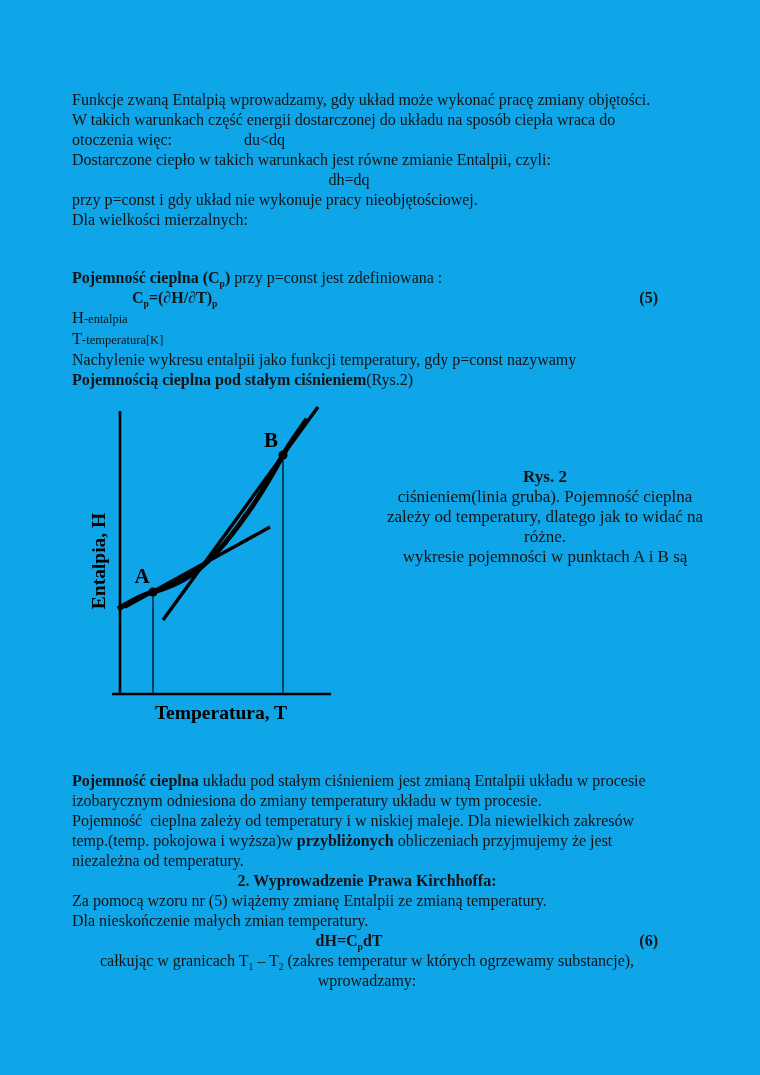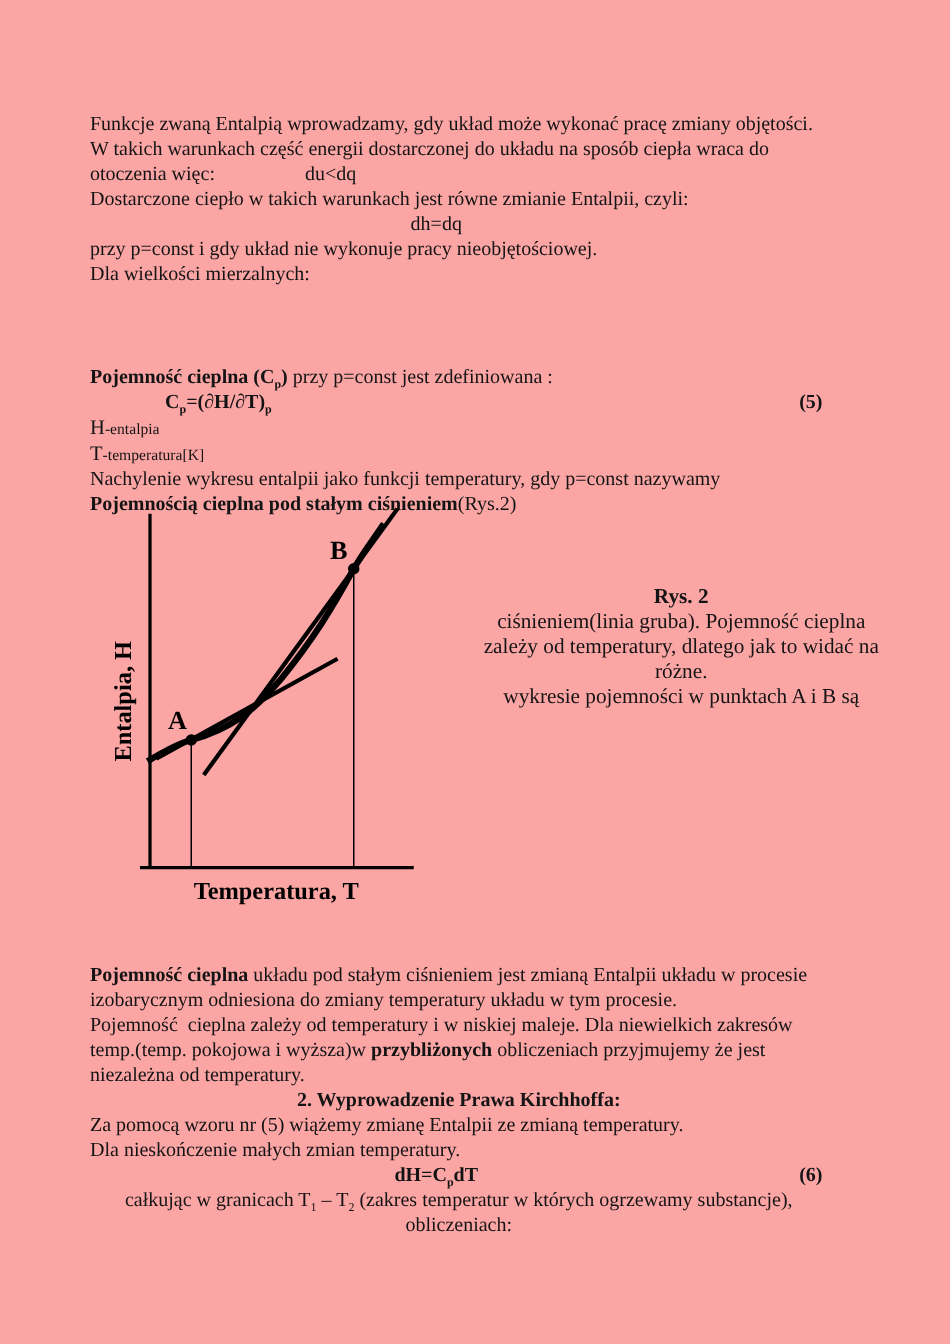--- a/index.html
+++ b/index.html
@@ -1,17 +1,17 @@
 <!DOCTYPE html>
 <html><head>
 <meta charset="utf-8">
 <style>
   html,body { margin:0; padding:0; background:#ffffff; }
   .page {
-    position:relative; width:760px; height:1075px; background:#fca5a5;
+    position:relative; width:760px; height:1075px; background:#0ea5e9;
     font-family:"Liberation Serif", serif; color:#141414; overflow:hidden;
   }
   .col { position:absolute; left:72px; width:590px; font-size:16px; line-height:20px; }
   .line { white-space:pre; }
   .b { font-weight:bold; }
   .center { text-align:center; }
   .shift-left { padding-right:36px; }
   sub { font-size:0.6em; line-height:0; font-weight:inherit; }
   .eq4 { padding-left:163px; margin-top:4px; white-space:pre; }
   .eqrow { position:relative; white-space:pre; }
@@ -34,21 +34,21 @@
   <div class="col" style="top:90px;">
     <div class="line">Funkcje zwaną Entalpią wprowadzamy, gdy układ może wykonać pracę zmiany objętości.</div>
     <div class="line">W takich warunkach część energii dostarczonej do układu na sposób ciepła wraca do</div>
     <div class="line"><span>otoczenia więc:</span><span style="display:inline-block;width:72px;"></span><span>du&lt;dq</span></div>
     <div class="line">Dostarczone ciepło w takich warunkach jest równe zmianie Entalpii, czyli:</div>
     <div class="line center shift-left">dh=dq</div>
     <div class="line">przy p=const i gdy układ nie wykonuje pracy nieobjętościowej.</div>
     <div class="line">Dla wielkości mierzalnych:</div>
   </div>
 
-  <div class="col" style="top:292px;">
+  <div class="col" style="top:268px;">
     <div class="line"><span class="b">Pojemność cieplna (C</span><sub class="b">p</sub><span class="b">)</span><span> przy p=const jest zdefiniowana :</span></div>
     <div class="eqrow eq5-indent b"><span>C</span><sub>p</sub><span>=(∂H/∂T)</span><sub>p</sub><span class="eqnum">(5)</span></div>
     <div class="def-line"><span class="def-sym">H</span><span>-entalpia</span></div>
     <div class="def-line"><span class="def-sym">T</span><span>-temperatura[K]</span></div>
     <div class="line">Nachylenie wykresu entalpii jako funkcji temperatury, gdy p=const nazywamy</div>
     <div class="line"><span class="b">Pojemnością cieplna pod stałym ciśnieniem</span><span>(Rys.2)</span></div>
   </div>
 
   <svg style="position:absolute; left:85px; top:403px;" width="252" height="332" viewBox="0 0 252 332">
     <line x1="35" y1="8" x2="35" y2="291" stroke="#000" stroke-width="2.6"></line>
@@ -78,16 +78,16 @@
     <div class="line"><span class="b">Pojemność cieplna</span><span> układu pod stałym ciśnieniem jest zmianą Entalpii układu w procesie</span></div>
     <div class="line">izobarycznym odniesiona do zmiany temperatury układu w tym procesie.</div>
     <div class="line">Pojemność  cieplna zależy od temperatury i w niskiej maleje. Dla niewielkich zakresów</div>
     <div class="line"><span>temp.(temp. pokojowa i wyższa)w </span><span class="b">przybliżonych</span><span> obliczeniach przyjmujemy że jest</span></div>
     <div class="line">niezależna od temperatury.</div>
     <div class="line center b">2. Wyprowadzenie Prawa Kirchhoffa:</div>
     <div class="line">Za pomocą wzoru nr (5) wiążemy zmianę Entalpii ze zmianą temperatury.</div>
     <div class="line">Dla nieskończenie małych zmian temperatury.</div>
     <div class="eqrow center b shift-left"><span>dH=C</span><sub>p</sub><span>dT</span><span class="eqnum">(6)</span></div>
     <div class="line center"><span>całkując w granicach T</span><sub>1</sub><span> – T</span><sub>2</sub><span> (zakres temperatur w których ogrzewamy substancje),</span></div>
-    <div class="line center">obliczeniach:</div>
+    <div class="line center">wprowadzamy:</div>
   </div>
 
 </div>
 
 </body></html>

